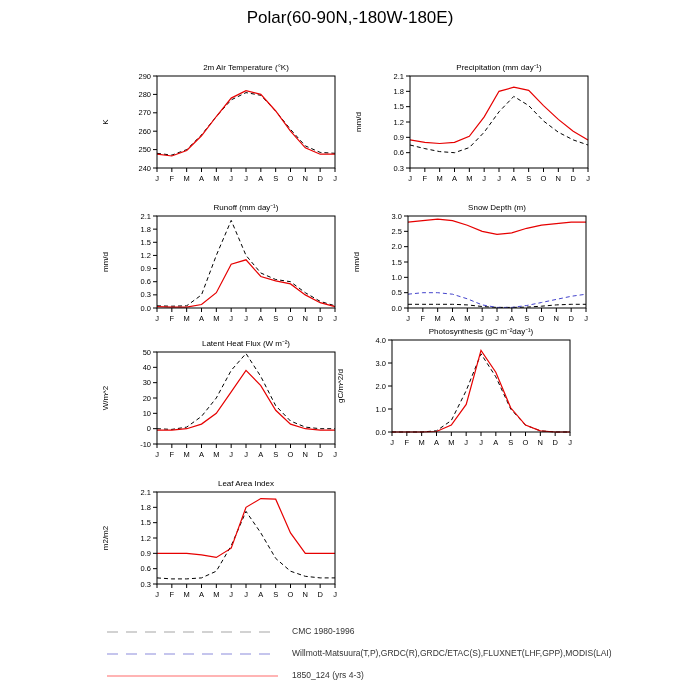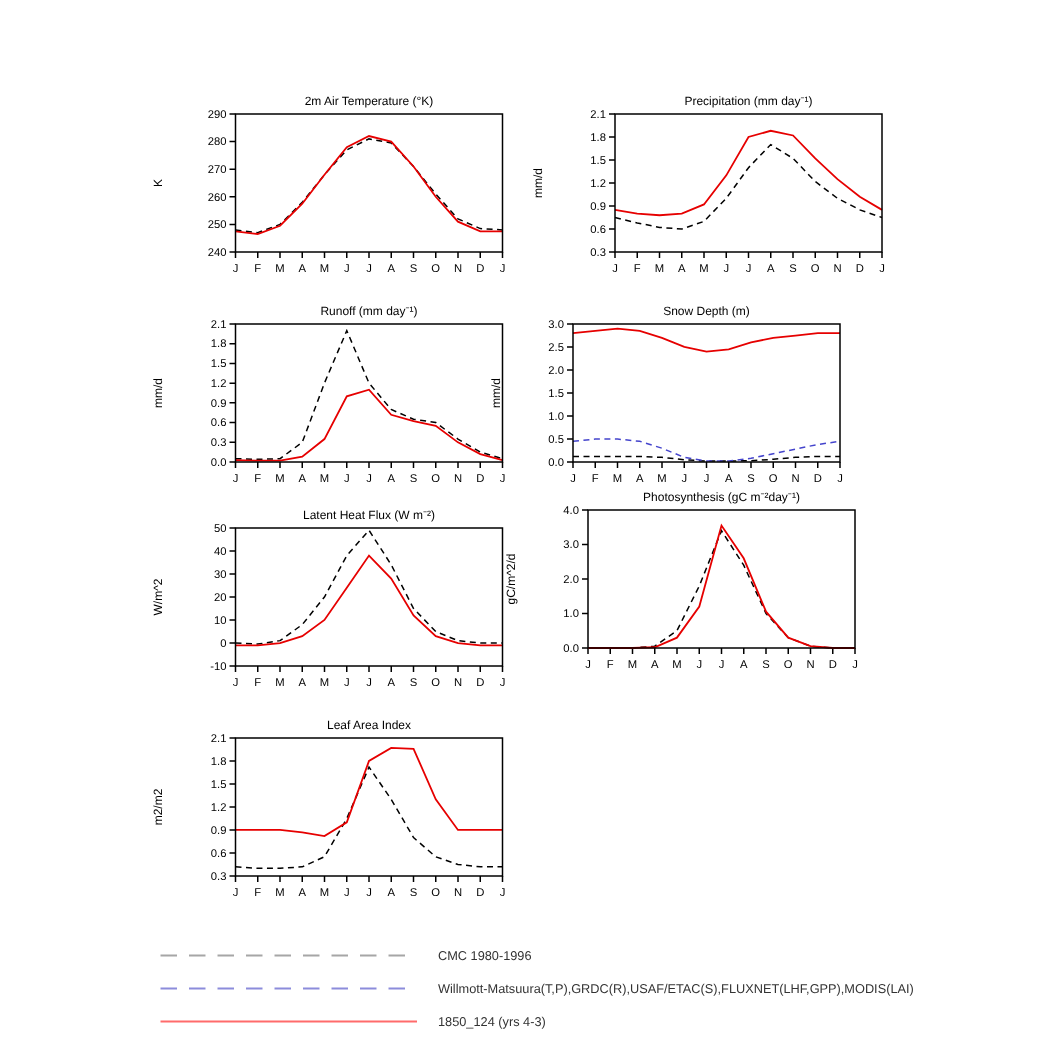--- a/index.html
+++ b/index.html
@@ -4,33 +4,34 @@
 <style>
   html,body{margin:0;padding:0;background:#fff;}
   .page{position:relative;width:700px;height:700px;background:#ffffff;font-family:"Liberation Sans",sans-serif;overflow:hidden;}
   .main-title{position:absolute;top:8px;left:0;width:700px;text-align:center;font-size:17px;color:#000;}
   .panel{position:absolute;width:260px;height:132px;margin-top:20px;}
   .panel svg{display:block;}
   svg text{font-family:"Liberation Sans",sans-serif;fill:#000;}
   .pos-0{left:95px;top:40px;}
   .pos-1{left:348px;top:40px;}
   .pos-2{left:95px;top:180px;text-align:center;}
-  .pos-3{left:320px;top:180px;}
+  .pos-3{left:346px;top:180px;}
   .pos-4{left:95px;top:316px;}
   .pos-5{left:330px;top:304px;}
   .pos-6{left:95px;top:456px;}
   .legend{position:absolute;left:105px;top:626px;}
-  .legend-row{display:flex;align-items:center;height:22px;}
+  .legend-row{display:flex;height:22px;}
   .legend-label{margin-left:12px;font-size:8.5px;color:#333;white-space:nowrap;}
 </style>
 </head>
 <body>
 
 <div class="page">
 
+  <div class="main-title">Polar(60-90N,-180W-180E)</div>
 
   <div class="panel pos-0">
     <svg width="260" height="132">
         <text x="151" y="10" text-anchor="middle" font-size="8">2m Air Temperature (°K)</text>
         <text x="13" y="62" text-anchor="middle" font-size="8" transform="rotate(-90 13 62)">K</text>
         <line x1="58" y1="108" x2="62" y2="108" stroke="#000" stroke-width="1"></line>
         <text x="56" y="110.5" text-anchor="end" font-size="7.5">240</text>
         <line x1="58" y1="89.6" x2="62" y2="89.6" stroke="#000" stroke-width="1"></line>
         <text x="56" y="92.1" text-anchor="end" font-size="7.5">250</text>
         <line x1="58" y1="71.19999999999999" x2="62" y2="71.19999999999999" stroke="#000" stroke-width="1"></line>
@@ -370,21 +371,21 @@
     <div class="legend-row">
       <svg width="175" height="12">
         <line x1="2" y1="6" x2="173" y2="6" stroke-width="1.2" stroke-dasharray="11 8" stroke="#a6a6a6"></line>
       </svg>
       <span class="legend-label">CMC 1980-1996</span>
     </div>
     <div class="legend-row">
       <svg width="175" height="12">
         <line x1="2" y1="6" x2="173" y2="6" stroke-width="1.2" stroke-dasharray="11 8" stroke="#8c8cdb"></line>
       </svg>
-      <span class="legend-label">Willmott-Matsuura(T,P),GRDC(R),USAF/ETAC(S),FLUXNET(LHF,GPP),MODIS(LAI)</span>
+      <span class="legend-label">Willmott-Matsuura(T,P),GRDC(R),GRDC/ETAC(S),FLUXNET(LHF,GPP),MODIS(LAI)</span>
     </div>
     <div class="legend-row">
       <svg width="175" height="12">
         <line x1="2" y1="6" x2="173" y2="6" stroke-width="1.2" stroke="#ff6b6b"></line>
       </svg>
       <span class="legend-label">1850_124 (yrs 4-3)</span>
     </div>
   </div>
 
 </div>

